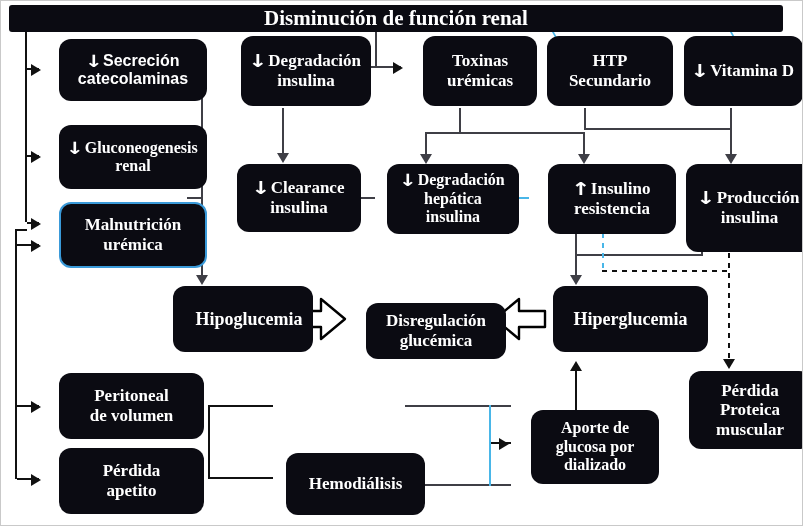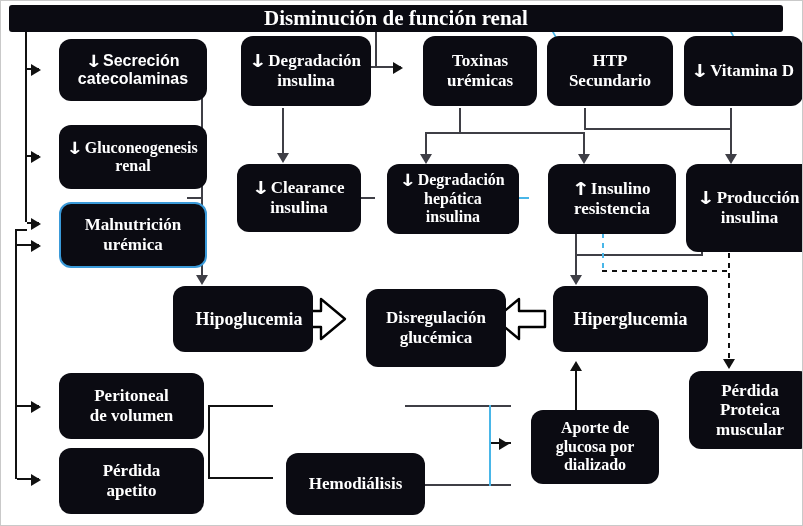--- a/index.html
+++ b/index.html
@@ -243,21 +243,21 @@
     <span class="txt">
       <span class="arrowglyph">↓</span><span style="white-space:pre-line">Producción
 insulina</span>
     </span>
   </div>
 
   <div class="node" style="left:152px;top:285px;width:140px;height:66px;font-size:18px;padding-left:18px;">
     <span class="txt" style="white-space:pre-line">Hipoglucemia</span>
   </div>
 
-  <div class="node" style="left:345px;top:288px;width:140px;height:78px;font-size:17px;">
+  <div class="node" style="left:345px;top:302px;width:140px;height:56px;font-size:17px;">
     <span class="txt" style="white-space:pre-line">Disregulación
 glucémica</span>
   </div>
 
   <div class="node" style="left:532px;top:285px;width:155px;height:66px;font-size:18px;">
     <span class="txt" style="white-space:pre-line">Hiperglucemia</span>
   </div>
 
   <div class="node" style="left:38px;top:372px;width:145px;height:66px;font-size:17px;">
     <span class="txt" style="white-space:pre-line">Peritoneal

